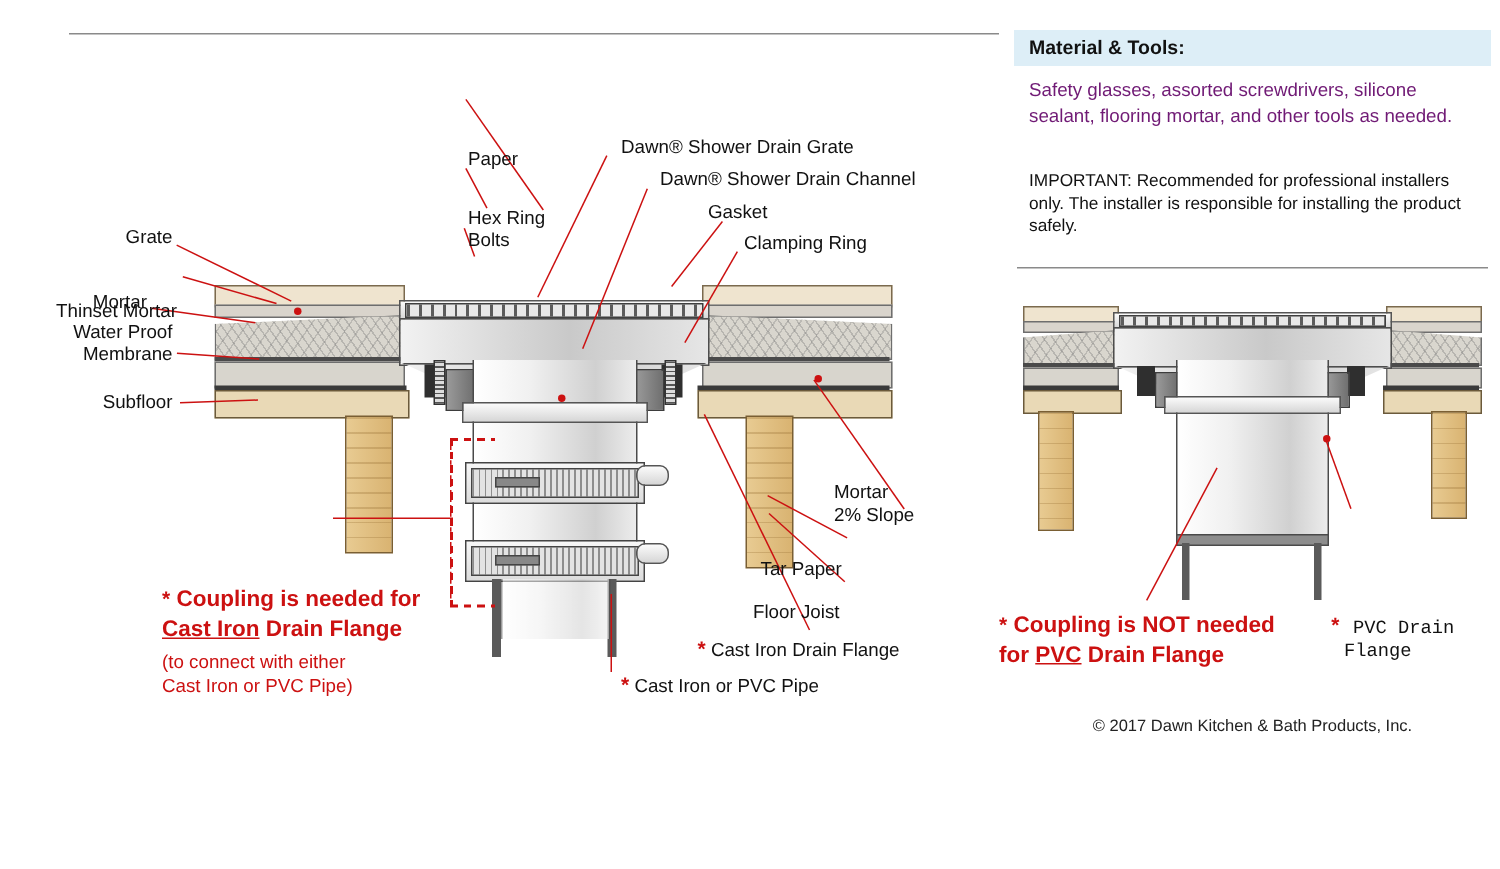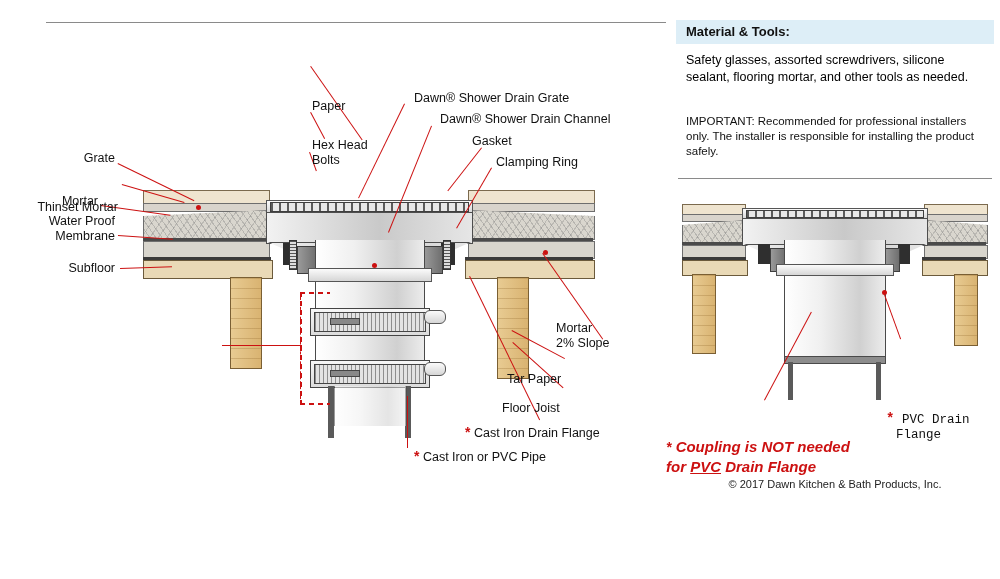--- a/index.html
+++ b/index.html
@@ -75,21 +75,21 @@
     position: absolute;
     left: 10px; top: 4px;
     font-size: 13px;
     font-weight: bold;
     color: #111;
   }
   .panel-body {
     left: 686px; top: 52px; width: 300px;
     font-size: 12.5px;
     line-height: 17px;
-    color: #000000;
+    color: #701a75;
   }
   .panel-note {
     left: 686px; top: 114px; width: 296px;
     font-size: 11.5px;
     line-height: 15px;
     color: #111;
   }
   .copyright {
     left: 676px; top: 478px; width: 318px;
     text-align: center;
@@ -270,21 +270,21 @@
   <div class="abs ln" style="left:512px; top:330px; width:60px; transform: rotate(28deg);"></div>
   <div class="abs ln" style="left:513px; top:342px; width:68px; transform: rotate(42deg);"></div>
   <div class="abs ln" style="left:470px; top:276px; width:160px; transform: rotate(64deg);"></div>
   <div class="abs ln" style="left:408px; top:396px; width:52px; transform: rotate(90deg);"></div>
   <div class="abs ln" style="left:222px; top:345px; width:80px; transform: rotate(0deg);"></div>
 
 
   <div class="abs lbl" style="left:312px; top:99px;">Paper</div>
 
   <div class="abs lbl" style="left:312px; top:138px;">
-    <div>Hex Head</div>
+    <div>Hex Ring</div>
     <div>Bolts</div>
   </div>
 
   <div class="abs lbl" style="left:414px; top:91px;">Dawn® Shower Drain Grate</div>
   <div class="abs lbl" style="left:440px; top:112px;">Dawn® Shower Drain Channel</div>
   <div class="abs lbl" style="left:472px; top:134px;">Gasket</div>
   <div class="abs lbl" style="left:496px; top:155px;">Clamping Ring</div>
 
   <div class="abs lbl r" style="left:0px; top:151px; width:115px;">Grate</div>
   <div class="abs lbl r" style="left:0px; top:172px; width:118px;margin-top:28px;">Thinset Mortar</div>
@@ -305,20 +305,31 @@
   <div class="abs lbl" style="left:465px; top:425px;">
     <span class="redb star">*</span>
     <span>Cast Iron Drain Flange</span>
   </div>
 
   <div class="abs lbl" style="left:414px; top:449px;">
     <span class="redb star">*</span>
     <span>Cast Iron or PVC Pipe</span>
   </div>
 
+  <div class="abs" style="left:108px; top:389px; width:260px;">
+    <div style="font-size:15px; font-weight:bold; color:#cc1111; line-height:20px;">
+      <span class="star">*</span>
+      <span>Coupling is needed for</span>
+    </div>
+    <div style="font-size:15px; font-weight:bold; color:#cc1111; line-height:20px;">
+      <span class="u">Cast Iron</span><span> Drain Flange</span>
+    </div>
+    <div style="font-size:12.5px; color:#cc1111; line-height:16px; margin-top:3px;">(to connect with either</div>
+    <div style="font-size:12.5px; color:#cc1111; line-height:16px;">Cast Iron or PVC Pipe)</div>
+  </div>
 
   <div class="abs panel-head">
     <span>Material &amp; Tools:</span>
   </div>
   <div class="abs panel-body">Safety glasses, assorted screwdrivers, silicone sealant, flooring mortar, and other tools as needed.</div>
   <div class="abs panel-note">IMPORTANT: Recommended for professional installers only. The installer is responsible for installing the product safely.</div>
 
   <div class="dwg" style="left:676px; top:178px; width:318px; height:250px;">
     <div class="abs" style="left:2px; top:0; width:314px; height:1px; background:#8a8a8a;"></div>
 
@@ -354,21 +365,21 @@
     <div class="abs" style="left:108px; top:178px; width:100px; height:6px; background:#8d8d8d; border:1px solid #4a4a4a;"></div>
     <div class="abs pipe-dark" style="left:112px; top:184px; width:5px; height:38px;"></div>
     <div class="abs pipe-dark" style="left:200px; top:184px; width:5px; height:38px;"></div>
 
     <div class="abs dot" style="left:206px; top:112px;"></div>
   </div>
 
   <div class="abs ln" style="left:764px; top:400px; width:100px; transform: rotate(-62deg);"></div>
   <div class="abs ln" style="left:884px; top:292px; width:50px; transform: rotate(70deg);"></div>
 
-  <div class="abs" style="left:666px; top:437px; width:210px;font-style:italic;">
+  <div class="abs" style="left:666px; top:406px; width:210px;">
     <div style="font-size:15px; font-weight:bold; color:#cc1111; line-height:20px;">
       <span class="star">*</span>
       <span>Coupling is NOT needed</span>
     </div>
     <div style="font-size:15px; font-weight:bold; color:#cc1111; line-height:20px;">
       <span>for </span><span class="u">PVC</span><span> Drain Flange</span>
     </div>
   </div>
 
   <div class="abs lbl" style="left:886px; top:412px; width:110px;font-family:Liberation Mono, monospace;">

